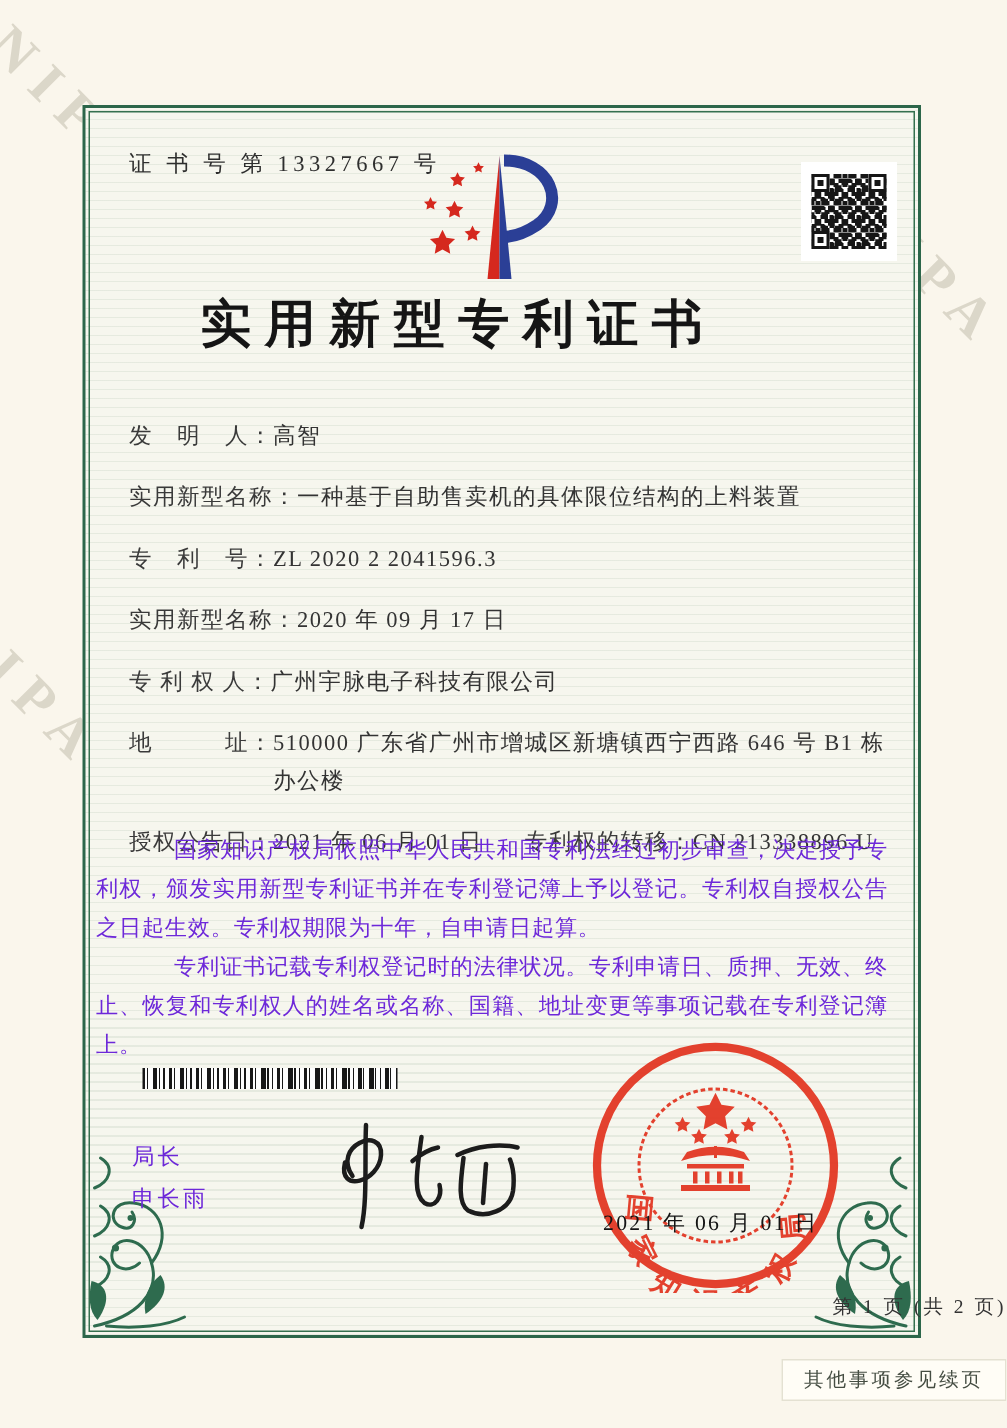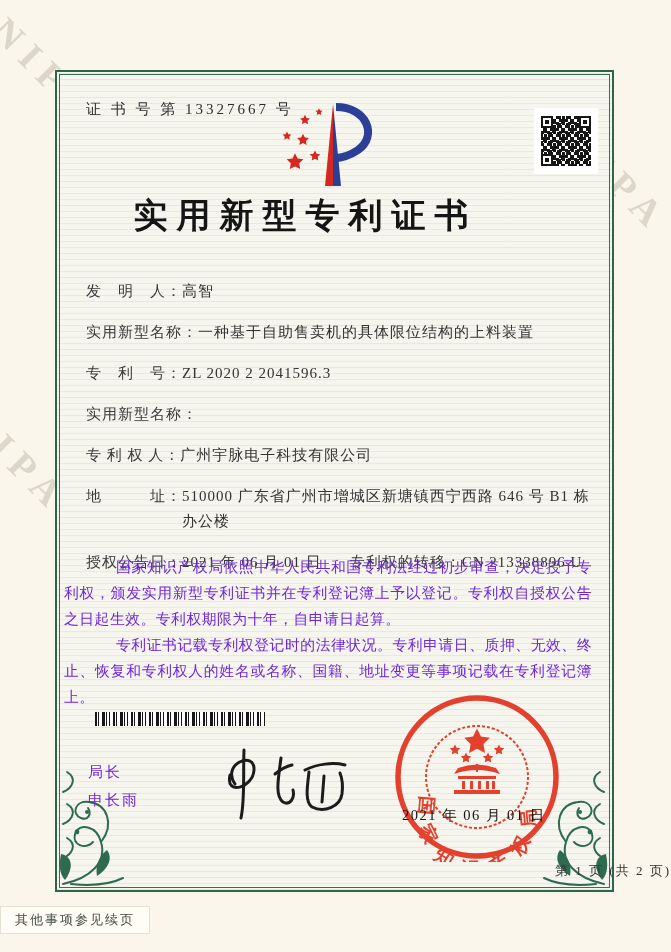--- a/index.html
+++ b/index.html
@@ -51,21 +51,21 @@
     background:repeating-linear-gradient(90deg,
       #171717 0 2px,#fdfdfd 2px 3px,#171717 3px 4px,#fdfdfd 4px 7px,
       #171717 7px 10px,#fdfdfd 10px 11px,#171717 11px 12px,#fdfdfd 12px 14px,
       #171717 14px 15px,#fdfdfd 15px 18px);
   }
   .officer{left:88px;top:758px;font-size:15px;line-height:28px;letter-spacing:2px;color:#6d28d9;}
   .sig{left:205px;top:744px;z-index:6;}
   .seal{left:392px;top:692px;z-index:7;opacity:0.93;}
   .seal-date{left:402px;top:806px;font-size:14.5px;letter-spacing:1.5px;color:#141414;z-index:8;}
   .page-num{left:0;top:862px;width:671px;text-align:right;font-size:13px;letter-spacing:2px;color:#333;}
-  .note{left:0;top:906px;width:671px;text-align:left;z-index:3;}
+  .note{left:0;top:906px;width:671px;text-align:right;z-index:3;}
   .note span{display:inline-block;background:#fffdf6;border:1px solid #e4e1d2;
     padding:4px 14px;font-size:13px;letter-spacing:2px;color:#454d42;}
   .flourish{z-index:4;}
   .fl-bl{left:57px;top:762px;}
   .fl-br{left:518px;top:752px;transform:scaleX(-1);}
 </style>
 </head>
 <body>
 
 <div class="wm" style="left:-12px;top:-18px;">CNIPA</div>
@@ -147,20 +147,21 @@
   <div class="frow">
     <span class="flabel">实用新型名称：</span>
     <span class="fvalue">一种基于自助售卖机的具体限位结构的上料装置</span>
   </div>
   <div class="frow">
     <span class="flabel">专　利　号：</span>
     <span class="fvalue">ZL 2020 2 2041596.3</span>
   </div>
   <div class="frow">
     <span class="flabel">实用新型名称：</span>
+    <span class="fvalue">2020 年 09 月 17 日</span>
   </div>
   <div class="frow">
     <span class="flabel">专 利 权 人：</span>
     <span class="fvalue">广州宇脉电子科技有限公司</span>
   </div>
   <div class="frow">
     <span class="flabel">地　　　址：</span>
     <span class="fvalue">510000 广东省广州市增城区新塘镇西宁西路 646 号 B1 栋办公楼</span>
   </div>
   <div class="frow">

